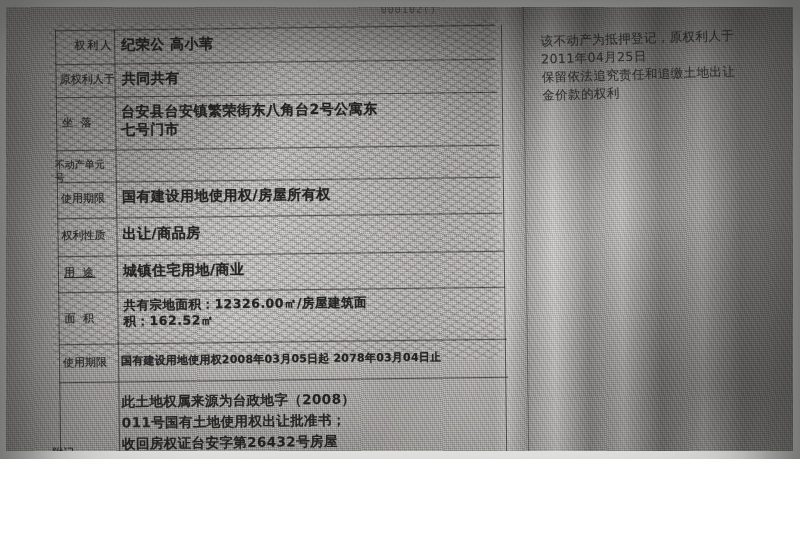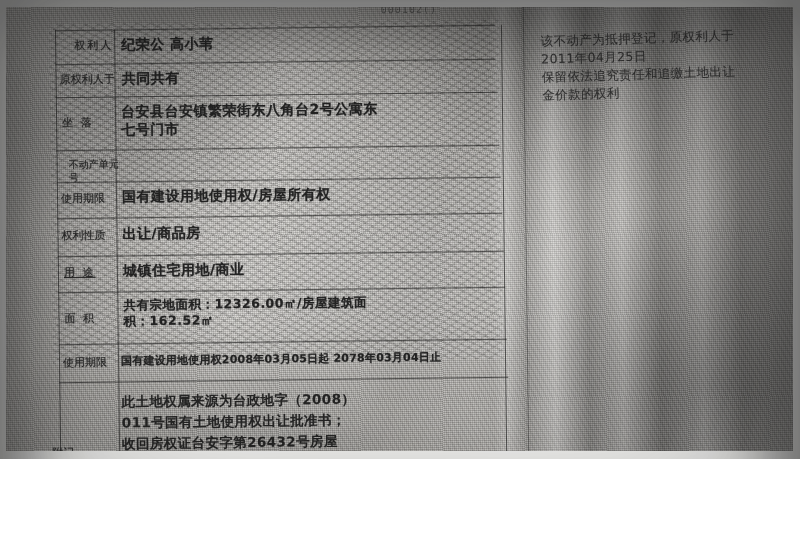--- a/index.html
+++ b/index.html
@@ -204,21 +204,21 @@
     <div class="cell label" style="left:72px; top:45px; width:52px;text-align:right;">权利人</div>
     <div class="cell value" style="left:132px; top:43px; width:370px;">纪荣公  高小苇</div>
 
     <div class="cell label" style="left:70px; top:79px; width:56px; letter-spacing:0px;">原权利人于</div>
     <div class="cell value" style="left:132px; top:77px; width:370px;">共同共有</div>
 
     <div class="cell label" style="left:72px; top:122px; width:52px;">坐 落</div>
     <div class="cell value" style="left:131px; top:110px; width:372px;">台安县台安镇繁荣街东八角台2号公寓东
 七号门市</div>
 
-    <div class="cell label" style="left:78px; top:165px; width:58px; letter-spacing:0px; font-size:10px;">不动产单元号</div>
+    <div class="cell label" style="left:64px; top:165px; width:58px; letter-spacing:0px; font-size:10px;">不动产单元号</div>
     <div class="cell value" style="left:132px; top:163px; width:370px;"></div>
 
     <div class="cell label" style="left:70px; top:198px; width:56px; letter-spacing:0px;">使用期限</div>
     <div class="cell value" style="left:131px; top:195px; width:375px;">国有建设用地使用权/房屋所有权</div>
 
     <div class="cell label" style="left:70px; top:235px; width:56px; letter-spacing:0px;">权利性质</div>
     <div class="cell value" style="left:131px; top:232px; width:375px;">出让/商品房</div>
 
     <div class="cell label" style="left:72px; top:272px; width:52px;text-decoration:underline;">用 途</div>
     <div class="cell value" style="left:131px; top:269px; width:375px;">城镇住宅用地/商业</div>

